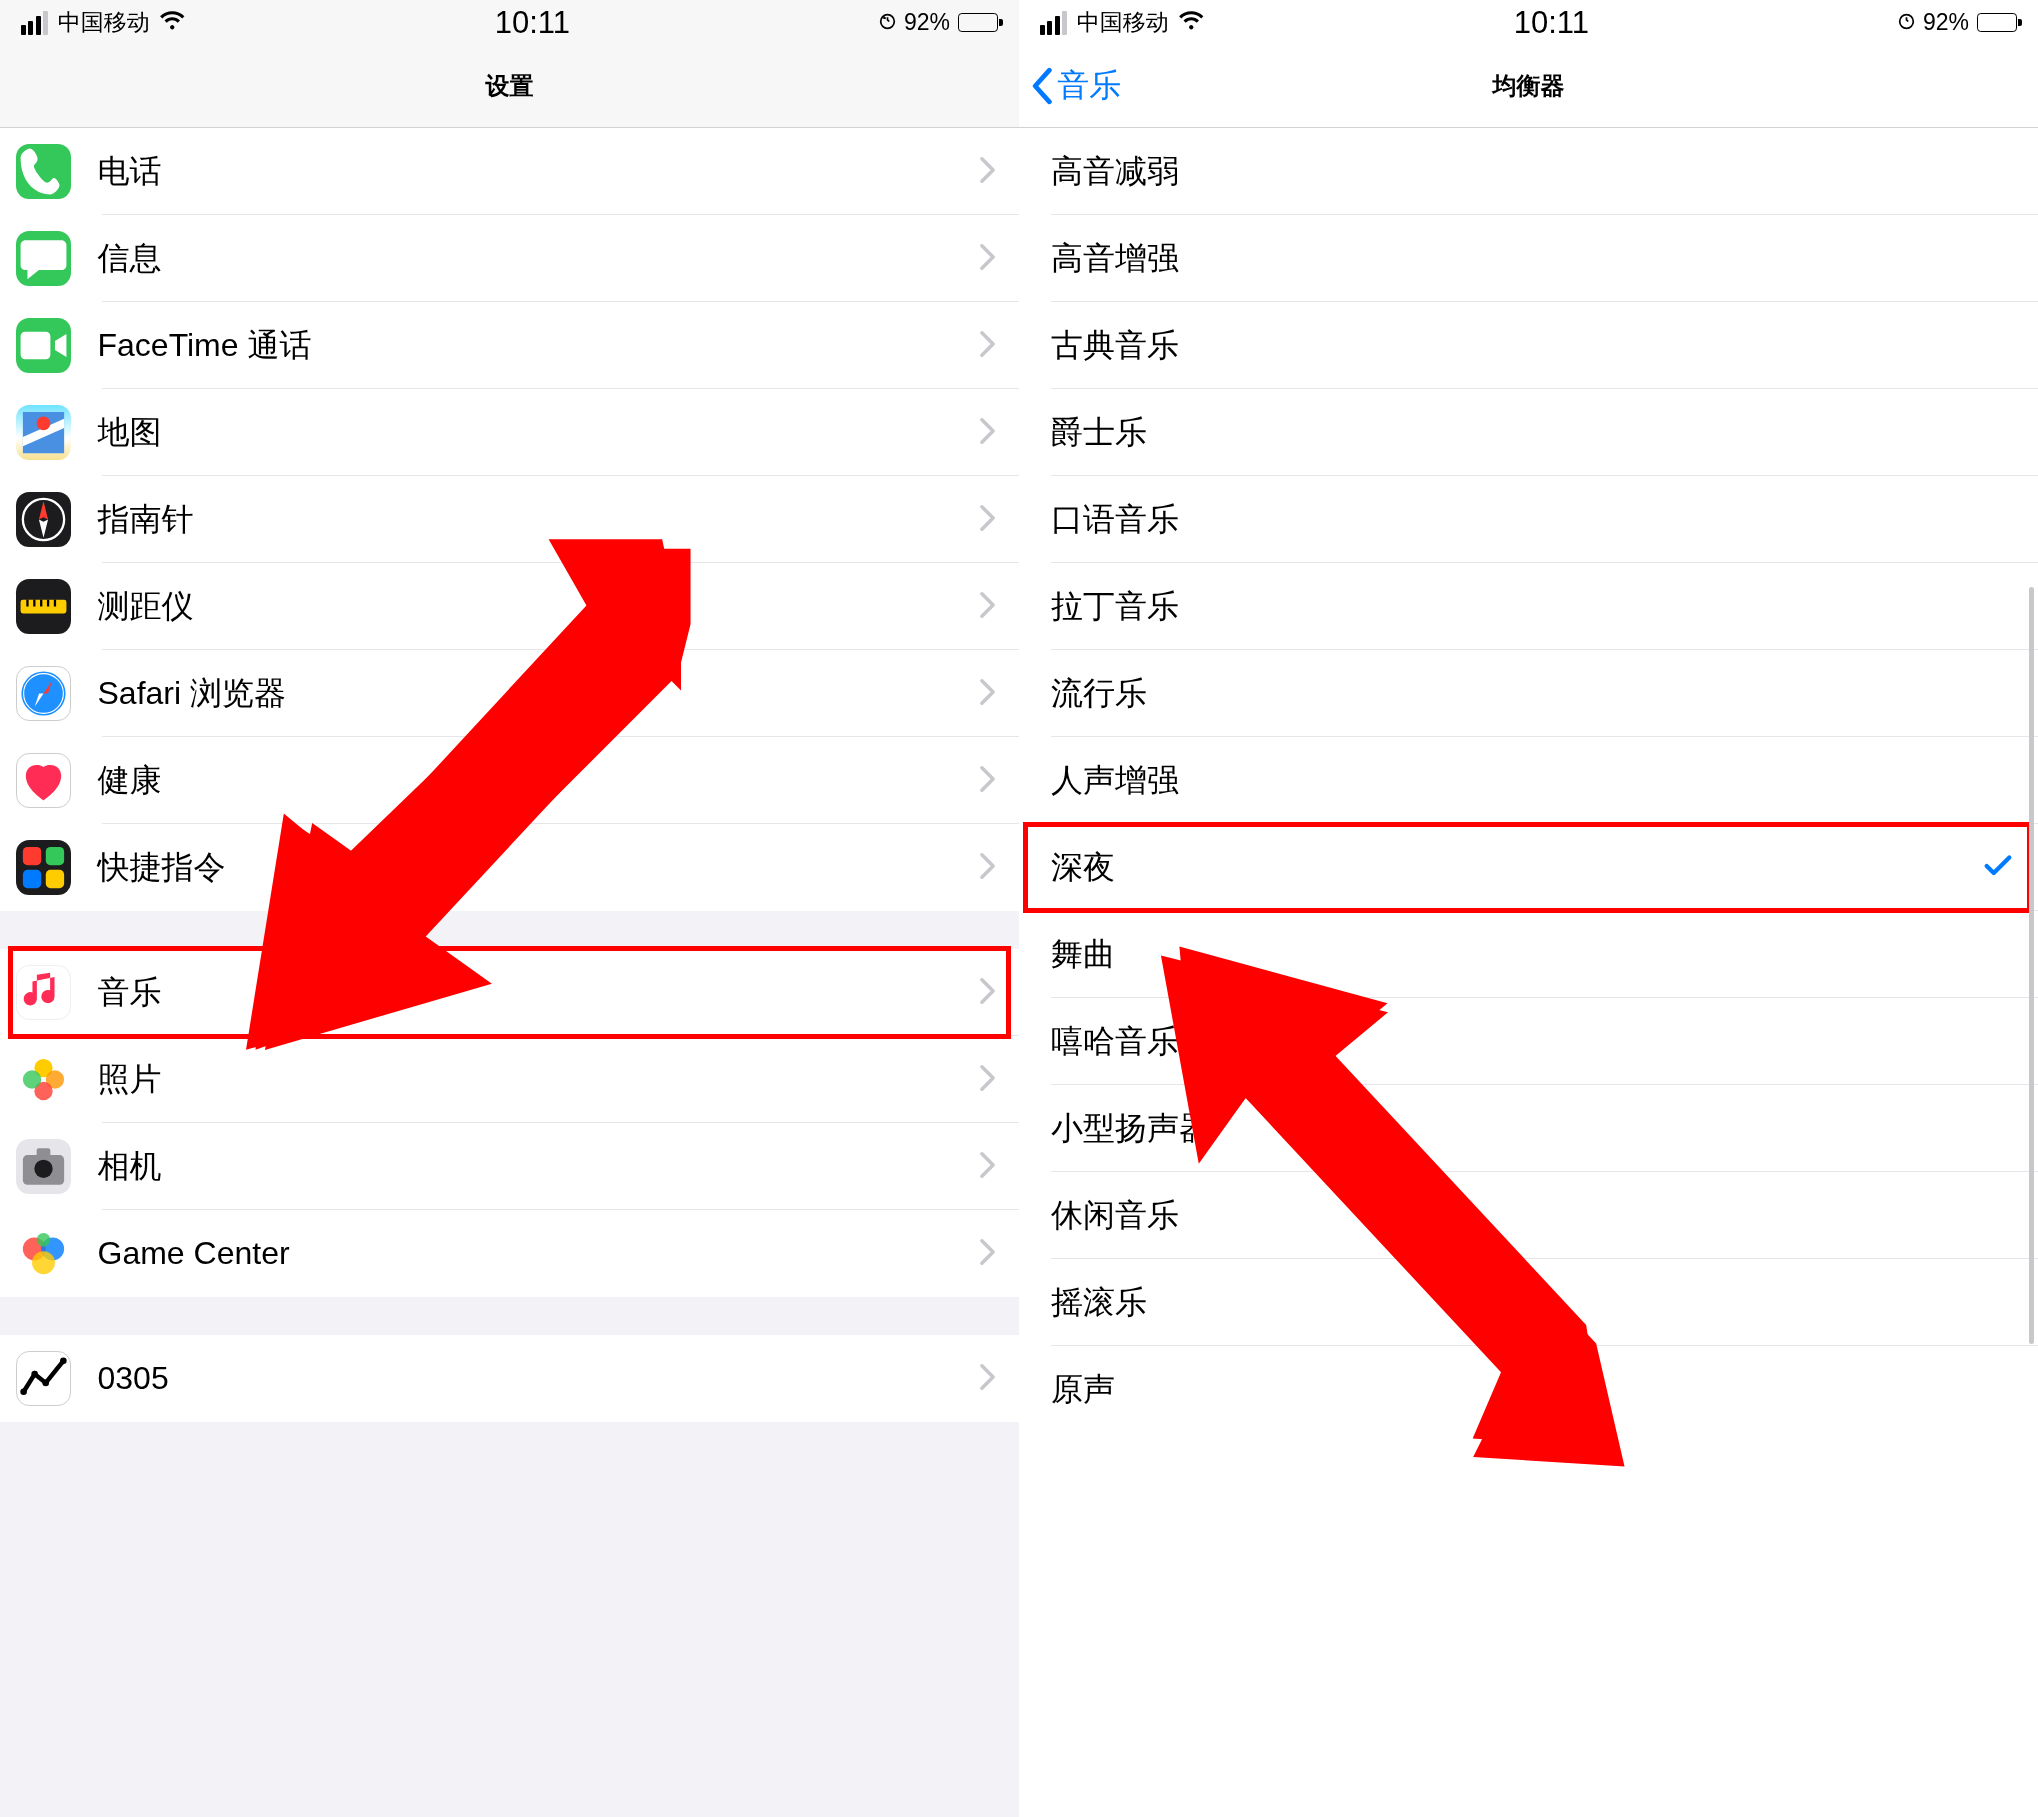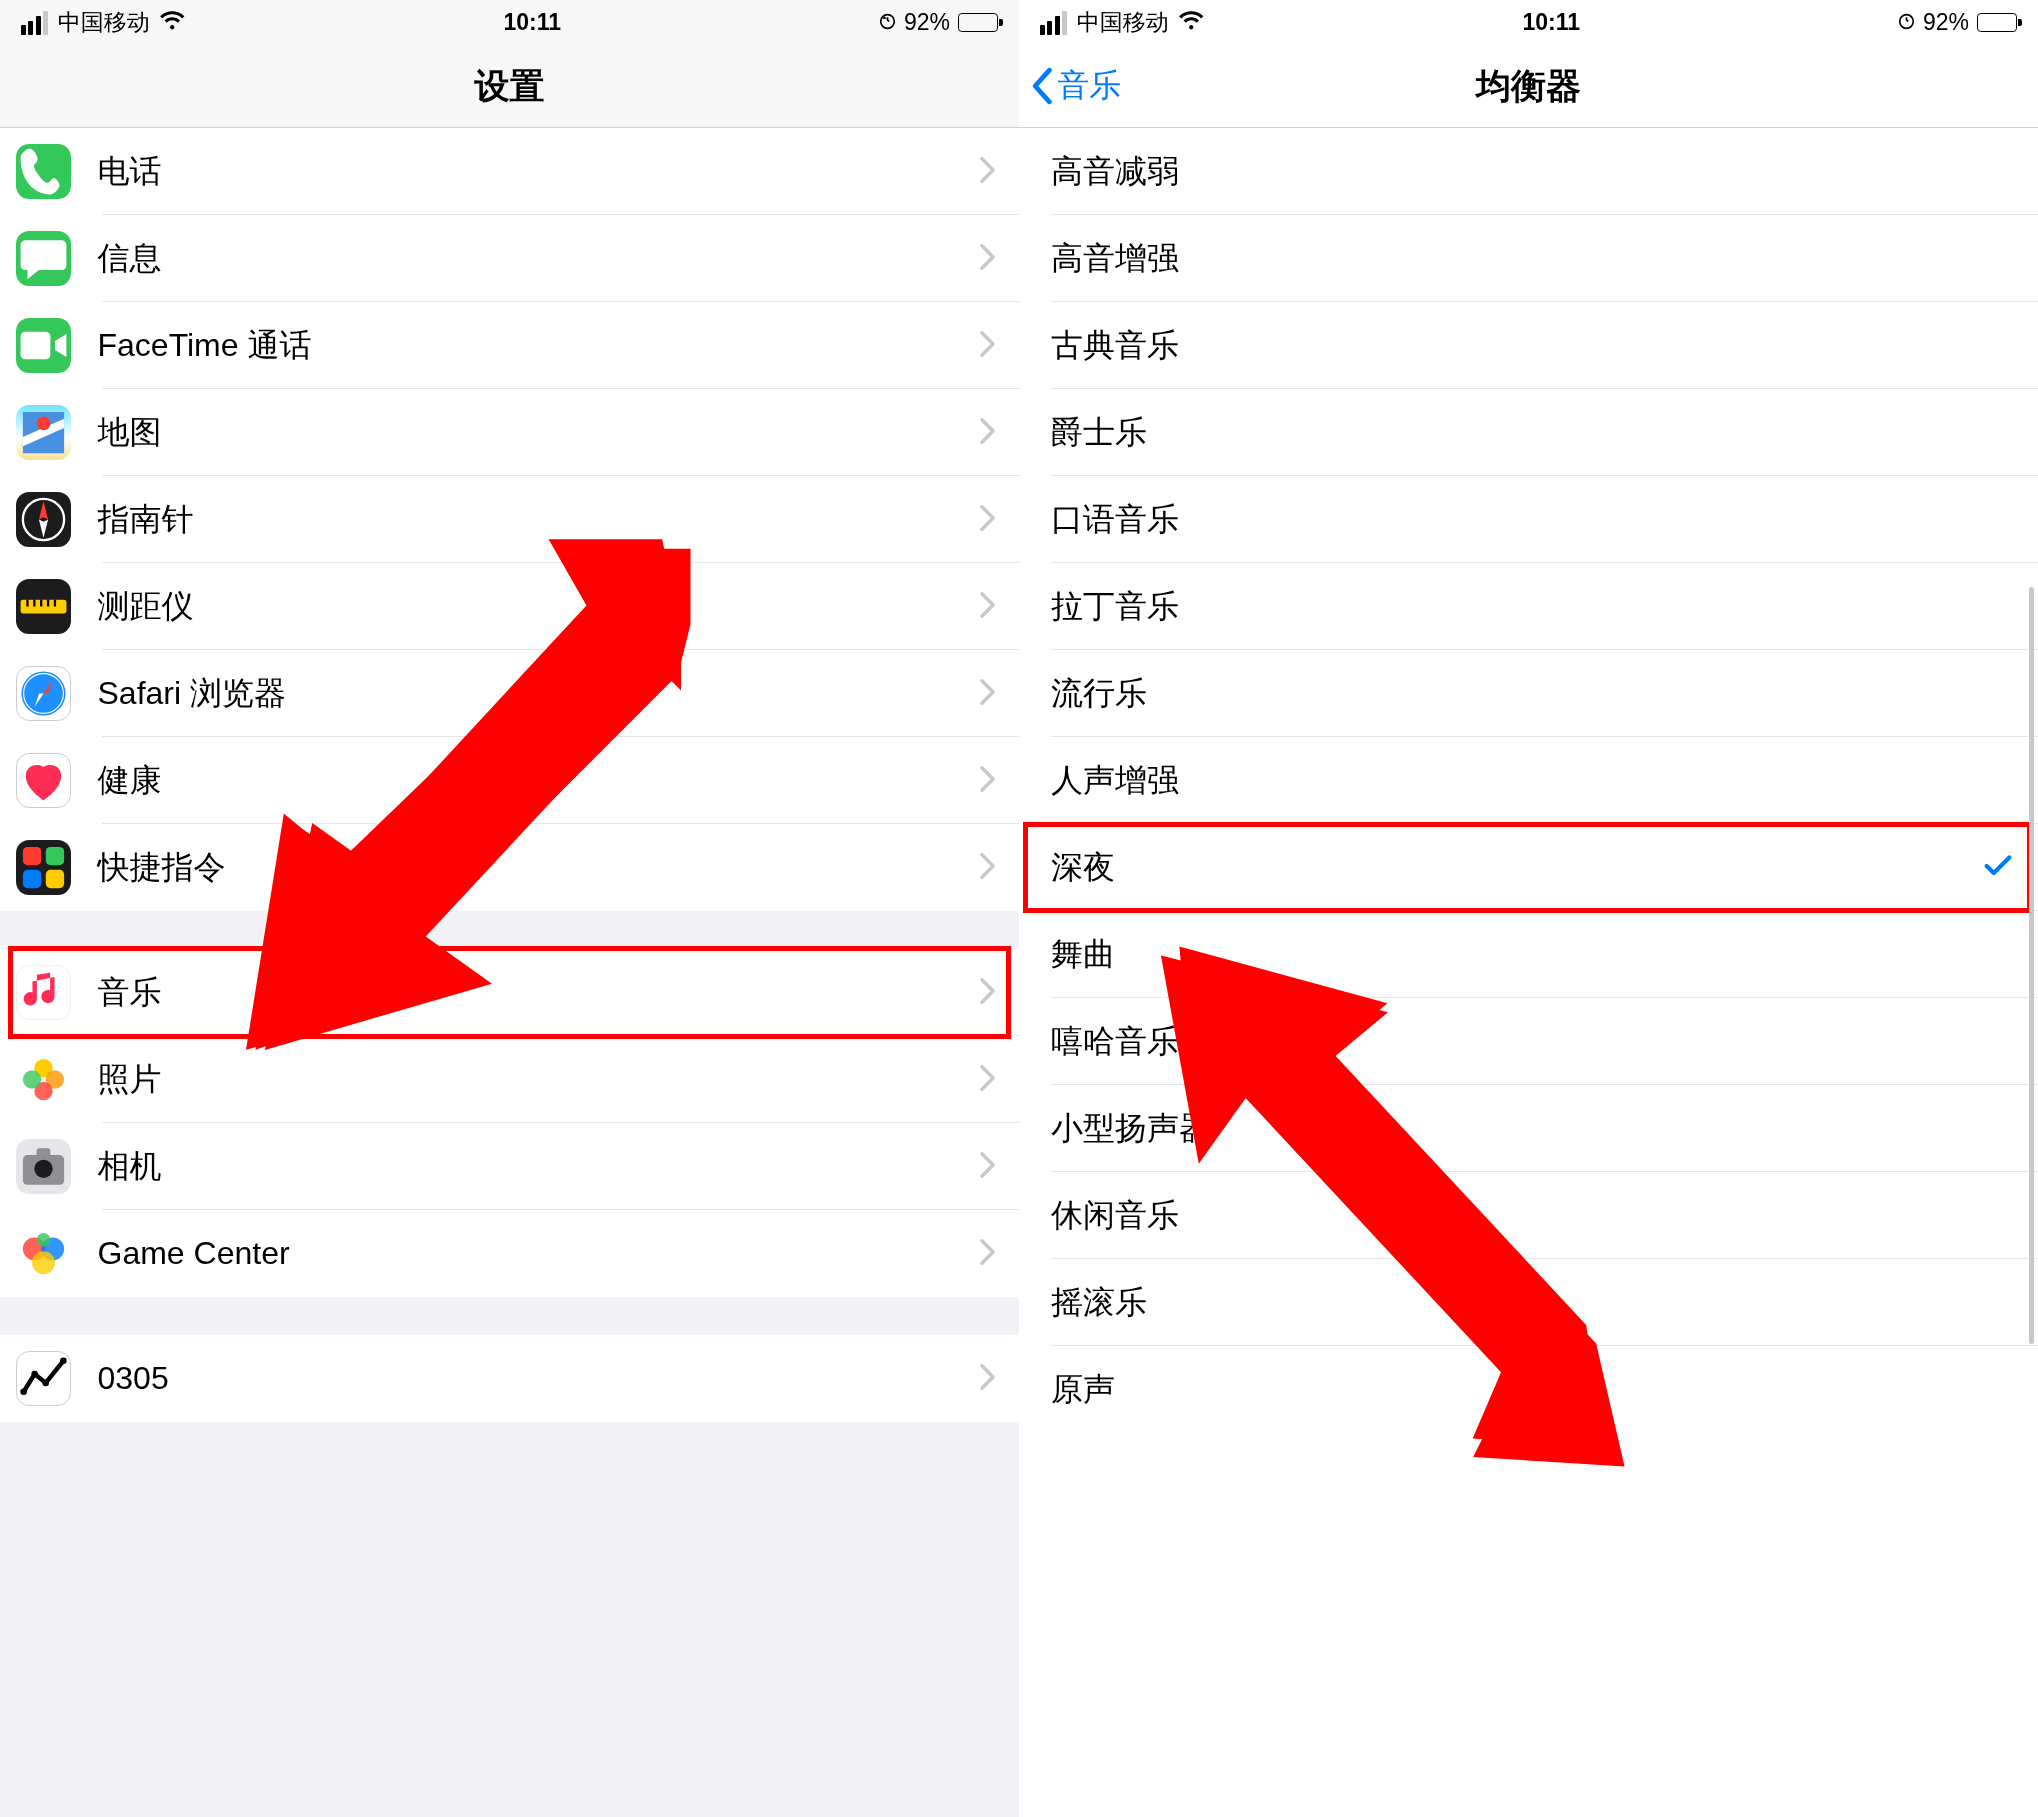--- a/index.html
+++ b/index.html
@@ -35,39 +35,39 @@
 .screen.right .status-bar { background: #fff; }
 .status-left { display:flex; align-items:center; gap:9.5px; }
 .status-right { display:flex; align-items:center; gap:8px; }
 .signal-bars { display:flex; align-items:flex-end; gap:2.8px; }
 .signal-bars span { width:4.7px; background:#000; border-radius:0.9px; }
 .signal-bars span:nth-child(1){height:9.5px;}
 .signal-bars span:nth-child(2){height:14px;}
 .signal-bars span:nth-child(3){height:19px;}
 .signal-bars span:nth-child(4){height:24px;background:#c7c7cc;}
 .wifi-icon svg { width:26.5px; height:21px; }
-.time { font-weight:700; font-size:23px; }
+.time { font-weight:400; font-size:31px; }
 .lock-icon svg { width:17px; height:17px; }
 .battery-wrap { display:flex; align-items:center; gap:3.8px; }
 .battery { width:40px; height:19px; border:1.9px solid #000; border-radius:3.8px; position:relative; padding:1.9px; }
 .battery::after { content:""; position:absolute; right:-5.7px; top:4.7px; width:3.8px; height:7.6px; background:#000; border-radius:0 1.9px 1.9px 0; }
 .battery-fill { height:100%; width:92%; background:#000; border-radius:1.9px; }
 
 
 .nav-header {
   height: 83px;
   display:flex;
   align-items:center;
   justify-content:center;
   position:relative;
   background:#f7f7f7;
   border-bottom:0.9px solid #d1d1d6;
 }
 .screen.right .nav-header { background:#fff; }
-.nav-title { font-size:35px; font-weight:600;font-family:Liberation Serif, serif; }
+.nav-title { font-size:24px; font-weight:600;font-family:Liberation Serif, serif; }
 .nav-back {
   position:absolute; left:11.4px; top:0; bottom:0;
   display:flex; align-items:center;
   color:#007aff; font-size:32px; gap:3.8px;
 }
 .nav-back svg { width:23px; height:38px; }
 
 
 .list { flex:1; overflow:hidden; }
 .group { background:#fff; margin-bottom:38px; }

